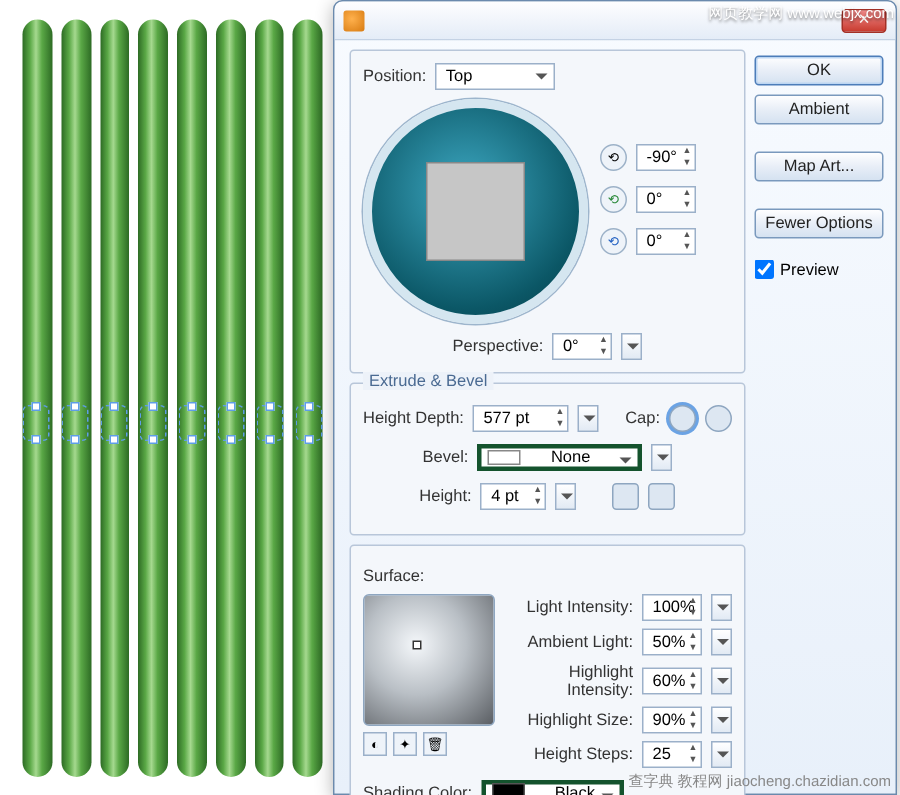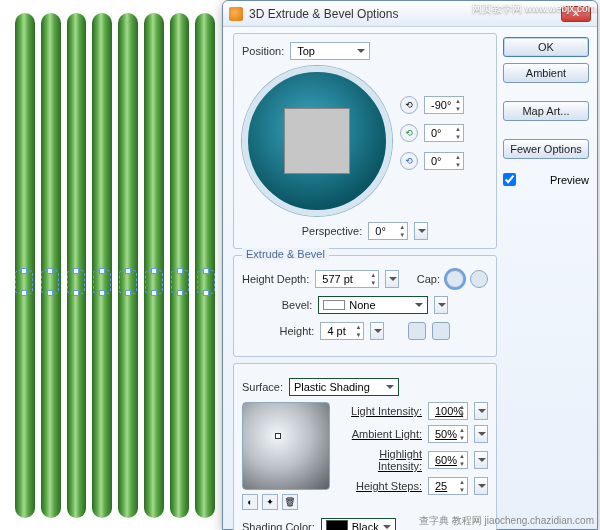--- a/index.html
+++ b/index.html
@@ -171,22 +171,22 @@
     .num-spin { position:absolute; right:0; top:0; bottom:0; width:10px;
       display:flex; flex-direction:column; }
     .num-spin span { flex:1; font-size:6px; line-height:8px; text-align:center; color:#555; }
     .lbl { font-size:11px; color:#333; text-align:right; }
 
     .persp-row { display:flex; align-items:center; justify-content:center; gap:6px; margin-top:6px; }
 
     
     .eb-row { display:flex; align-items:center; gap:6px; margin-bottom:8px; }
     .bevel-select {
-      min-width:110px; height:18px; border:1px solid #14532d; background:#fff;
-      display:flex; align-items:center; padding:0 16px 0 4px; gap:4px;
+      min-width:110px; height:18px; border:3px solid #14532d; background:#fff;
+      display:flex; align-items:center; padding:0 16px 0 4px; gap:20px;
       position:relative; font-size:11px;
     }
     .bevel-select::after {
       content:""; position:absolute; right:4px; top:6px;
       border:4px solid transparent; border-top-color:#555;
     }
     .bevel-sw { width:22px; height:10px; border:1px solid #888; background:#fff; }
     .dd-btn { width:14px; height:18px; border:1px solid #9bb0c9;
       background:linear-gradient(#fff,#e2eaf4); position:relative; }
     .dd-btn::after { content:""; position:absolute; left:3px; top:6px;
@@ -203,21 +203,21 @@
       width:88px; height:88px; border:1px solid #8ea6c0;
       background: radial-gradient(circle at 40% 38%, #f4f7fa 0%, #b9bfc5 45%, #5a5e63 100%);
       border-radius:4px; position:relative;
     }
     .light-dot { position:absolute; width:6px; height:6px; border:1px solid #333;
       background:#fff; left:32px; top:30px; }
     .light-tools { display:flex; gap:4px; margin-top:4px; }
     .ltool { width:16px; height:16px; border:1px solid #9bb0c9; background:#eef3f9;
       display:flex; align-items:center; justify-content:center; font-size:9px; }
     .sf-params { flex:1; display:flex; flex-direction:column; gap:5px; }
-    .sf-row { display:flex; align-items:center; justify-content:flex-end; gap:6px;text-decoration:underline; }
+    .sf-row { display:flex; align-items:center; justify-content:flex-end; gap:6px; }
     .sf-row .lbl { flex:1; }
 
     .shade-row { display:flex; align-items:center; gap:6px; margin-top:8px; }
     .black-sw { width:22px; height:14px; background:#000; border:1px solid #555; }
 
     .watermark {
       position:absolute; right:4px; top:2px;
       color:#fff; font-size:10px; text-shadow:0 1px 2px rgba(0,0,0,.5);
       font-family: Arial; pointer-events:none;margin-left:40px;
     }
@@ -248,21 +248,20 @@
     <div class="sel-seg"></div>
       <div class="sel-seg"></div>
       <div class="sel-seg"></div>
       <div class="sel-seg"></div>
   </div>
 </div>
 
 <div class="dialog">
   <div class="titlebar">
     <span class="ico"></span>
-    <span>3D Extrude &amp; Bevel Options</span>
     <span class="win-close">✕</span>
   </div>
 
   <div class="body-area">
     <div class="left-col">
 
       <div class="group pos">
         <div class="pos-row">
           <span class="lbl">Position:</span>
           <div class="pos-select">
@@ -356,23 +355,20 @@
           <div class="dd-btn"></div>
           <span style="width:12px"></span>
           <div class="cap-ic" style="border-radius:3px"></div>
           <div class="cap-ic" style="border-radius:3px"></div>
         </div>
       </div>
 
       <div class="group" style="margin-bottom:0">
         <div class="sf-top">
           <span class="lbl">Surface:</span>
-          <div class="bevel-select">
-            <span>Plastic Shading</span>
-          </div>
         </div>
         <div class="sf-body">
           <div>
             <div class="light-box">
               <div class="light-dot"></div>
             </div>
             <div class="light-tools">
               <div class="ltool">◐</div>
               <div class="ltool">✦</div>
               <div class="ltool">🗑</div>
@@ -398,20 +394,31 @@
                     <span>▲</span>
                     <span>▼</span>
                   </span>
                 </div>
               <div class="dd-btn"></div>
             </div>
             <div class="sf-row">
               <span class="lbl">Highlight Intensity:</span>
               <div class="num-input">
                   <span>60%</span>
+                  <span class="num-spin">
+                    <span>▲</span>
+                    <span>▼</span>
+                  </span>
+                </div>
+              <div class="dd-btn"></div>
+            </div>
+            <div class="sf-row">
+              <span class="lbl">Highlight Size:</span>
+              <div class="num-input">
+                  <span>90%</span>
                   <span class="num-spin">
                     <span>▲</span>
                     <span>▼</span>
                   </span>
                 </div>
               <div class="dd-btn"></div>
             </div>
             <div class="sf-row">
               <span class="lbl">Height Steps:</span>
               <div class="num-input">
@@ -437,21 +444,21 @@
 
     </div>
 
     <div class="right-col">
       <div class="btn primary">OK</div>
       <div class="btn">Ambient</div>
       <div style="height:6px"></div>
       <div class="btn">Map Art...</div>
       <div style="height:6px"></div>
       <div class="btn">Fewer Options</div>
-      <label class="chk" style="margin-top:8px; justify-content:space-between">
+      <label class="chk" style="margin-top:8px; justify-content:flex-start">
         <input type="checkbox" checked="" style="">
         <span>Preview</span>
       </label>
     </div>
   </div>
 </div>
 
 <div class="watermark">网页教学网
 www.webjx.com</div>
 <div class="watermark2">查字典 教程网

